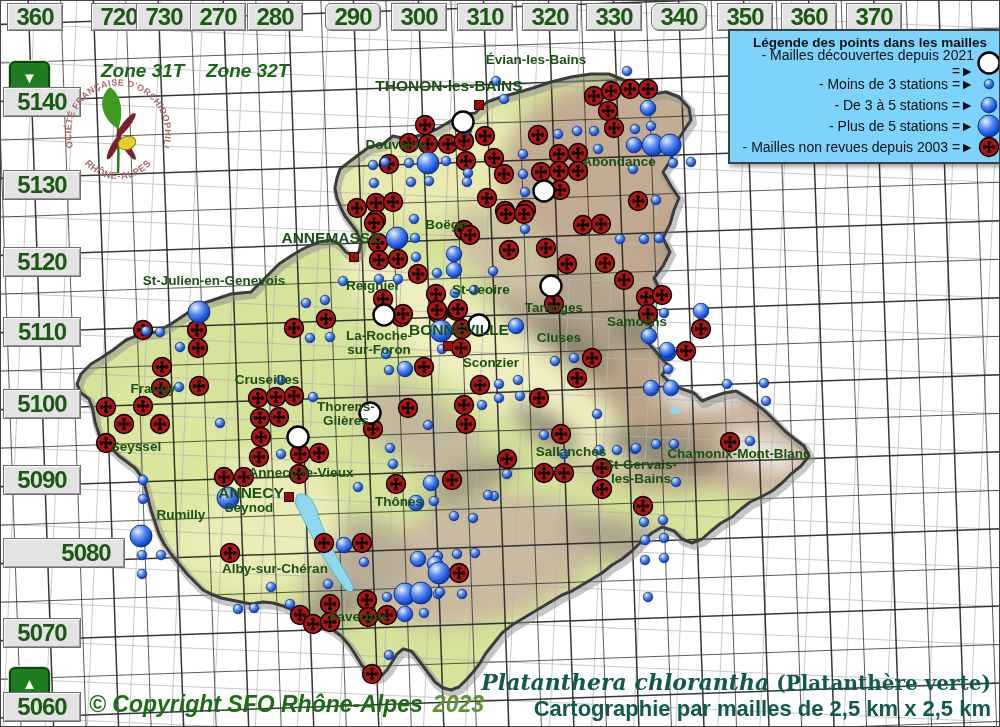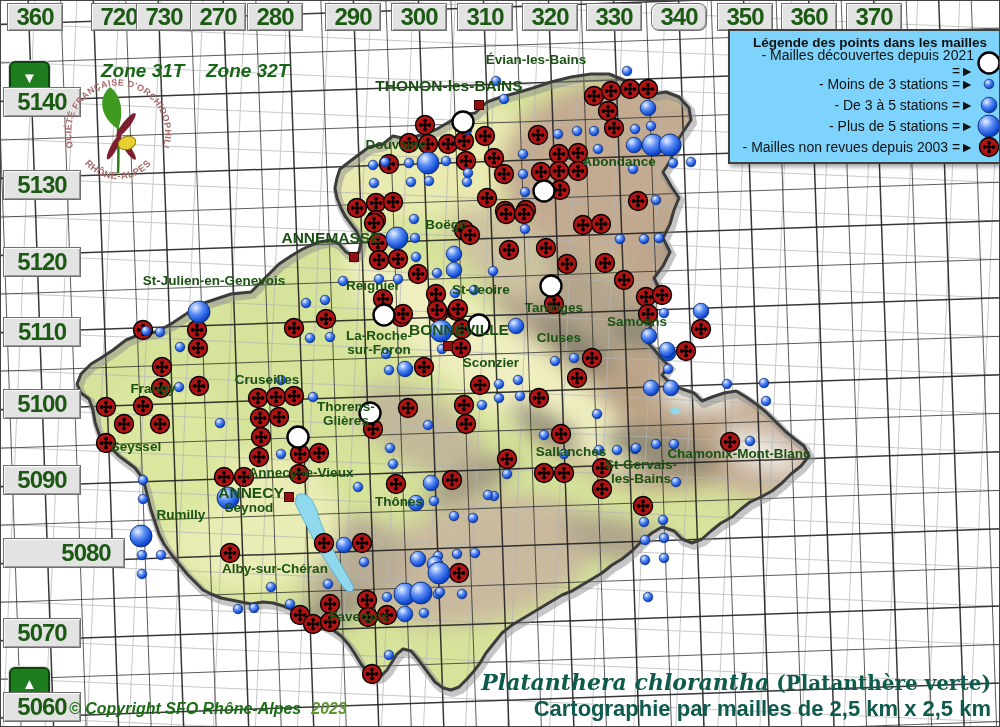--- a/index.html
+++ b/index.html
@@ -22,21 +22,21 @@
            display:flex;align-items:center;justify-content:center;cursor:pointer;
            box-shadow:0 0 0 1px #d9d9d9;}
   #btn-down{top:60px;} #btn-up{top:666px;}
   #legend{position:absolute;left:727px;top:28px;width:284px;background:#7dd3fc;
           border:2px solid #3f3f3f;box-shadow:2px 3px 4px rgba(0,0,0,.35);padding:4px 6px 5px 6px;box-sizing:border-box;}
   #legend-title{font-size:13.5px;font-weight:bold;color:#111;text-align:center;margin-bottom:2px;}
   .legend-row{display:flex;align-items:center;justify-content:flex-end;height:21px;}
   .legend-label{font-size:14px;color:#111;text-align:right;flex:1;}
   .legend-sym{width:30px;height:24px;flex:0 0 30px;display:flex;align-items:center;justify-content:center;}
   #logo{position:absolute;left:58px;top:76px;}
-  #footer-left{position:absolute;left:68px;bottom:8px;font-size:16px;font-weight:bold;font-style:italic;color:#1b6e14;}
+  #footer-left{position:absolute;left:88px;bottom:8px;font-size:23px;font-weight:bold;font-style:italic;color:#1b6e14;}
   #footer-left .year{color:#5d9630;margin-left:10px;}
   #footer-right{position:absolute;right:8px;bottom:4px;text-align:right;line-height:1.18;color:#0e5b4e;}
   #species-line{font-family:"DejaVu Serif","Liberation Serif",serif;font-size:22px;}
   #species-latin{font-style:italic;font-weight:bold;}
   #species-common{font-weight:bold;font-size:20px;}
   #caption-line{font-size:22px;font-weight:bold;font-family:"Liberation Sans",sans-serif;}
 </style>
 </head>
 <body>
 
@@ -642,21 +642,21 @@
   <div id="btn-up" class="nav-btn">
     <span>▲</span>
   </div>
 
   <div id="axis-top">
       <div class="axis-box axis-top" style="left: 34px;">360</div>
       <div class="axis-box axis-top" style="left: 118px;">720</div>
       <div class="axis-box axis-top" style="left: 163px;">730</div>
       <div class="axis-box axis-top" style="left: 217px;">270</div>
       <div class="axis-box axis-top" style="left: 274px;">280</div>
-      <div class="axis-box axis-top" style="left: 352px;">290</div>
+      <div class="axis-box axis-top" style="left: 352px; border-radius: 6px;">290</div>
       <div class="axis-box axis-top" style="left: 418px;">300</div>
       <div class="axis-box axis-top" style="left: 484px;">310</div>
       <div class="axis-box axis-top" style="left: 549px;">320</div>
       <div class="axis-box axis-top" style="left: 613px;">330</div>
       <div class="axis-box axis-top" style="left: 678px; border-radius: 8px;">340</div>
       <div class="axis-box axis-top" style="left: 744px;">350</div>
       <div class="axis-box axis-top" style="left: 808px;">360</div>
       <div class="axis-box axis-top" style="left: 873px;">370</div>
     </div>
   <div id="axis-left">

